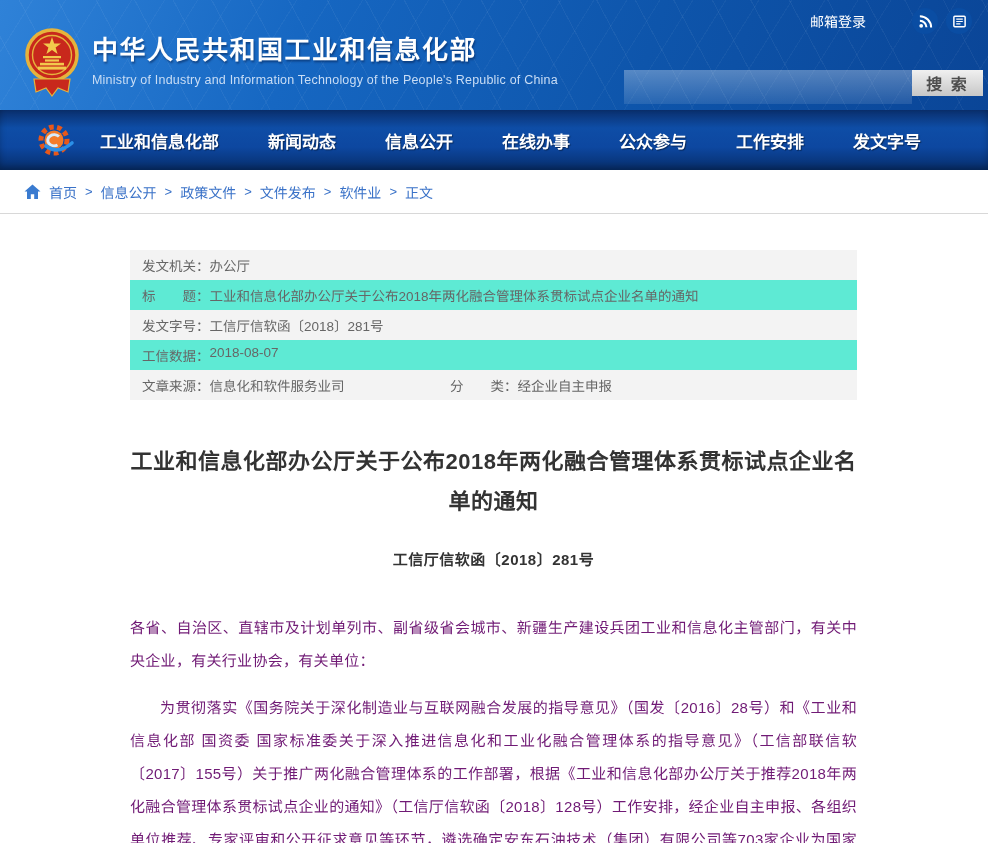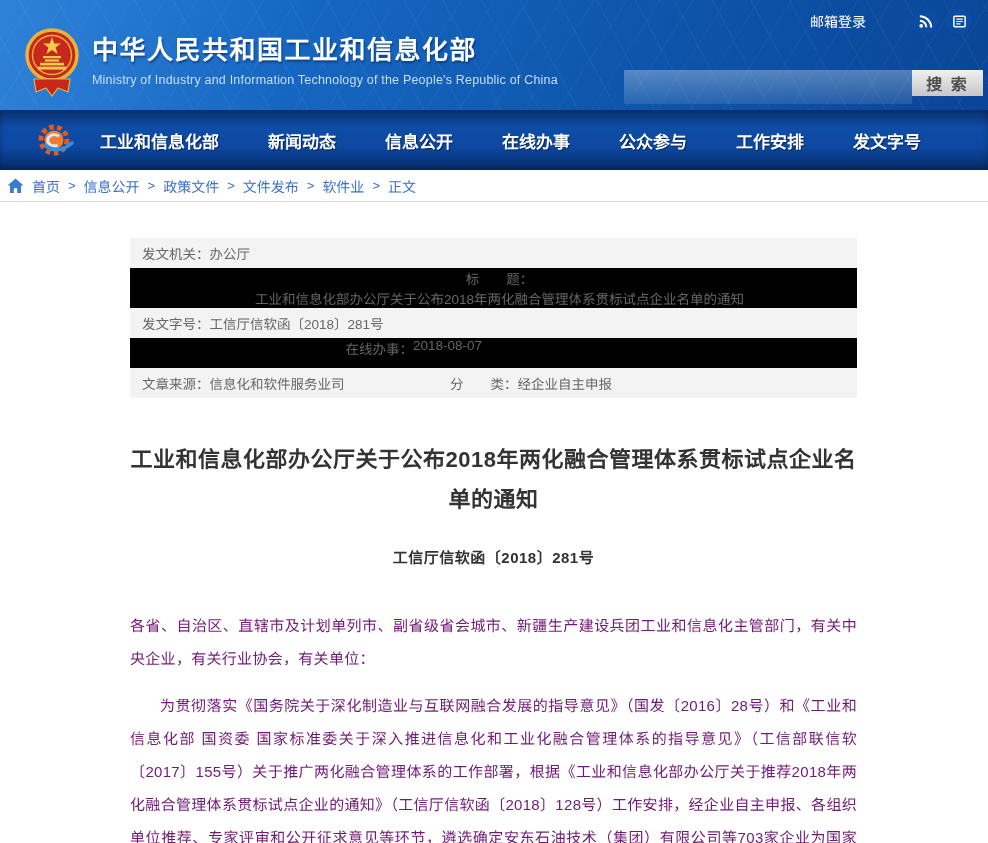--- a/index.html
+++ b/index.html
@@ -52,33 +52,33 @@
   .nav-logo{ margin-left:36px; width:42px; height:42px; flex:0 0 auto; }
   .nav-items{ display:flex; align-items:center; margin-left:22px; }
   .nav-item{
     color:#fff; font-size:17px; font-weight:bold; text-decoration:none; cursor:pointer;
     padding:10px 0; margin-right:49px; white-space:nowrap;
     text-shadow:1px 1px 1px rgba(0,0,0,0.45);
   }
 
   
   .breadcrumb{
-    height:32px; background:#fff; border-bottom:1px solid #d8d8d8;
-    display:flex; align-items:center; padding-left:7px; font-size:14px;
+    height:44px; background:#fff; border-bottom:1px solid #d8d8d8;
+    display:flex; align-items:center; padding-left:24px; font-size:14px;
   }
   .crumb{ color:#3a72c8; text-decoration:none; cursor:pointer; }
   .crumb-sep{ color:#3a72c8; margin:0 8px; font-size:13px; }
   .home-icon{ display:inline-flex; margin-right:8px; }
 
   
   .content{ background:#fff; padding:36px 131px 24px 130px; }
   .meta-table{ width:100%; font-size:13.5px; color:#666; }
   .meta-row{ display:flex; align-items:center; min-height:30px; padding-left:12px; }
   .meta-row.stripe{ background:#f3f3f3; }
-  .meta-row.plain{ background:#000000;flex-direction:column; }
+  .meta-row.plain{ background:#5eead4; }
   .meta-cell-left{ width:308px; flex:0 0 auto; display:flex; }
   .meta-cell-right{ flex:1; display:flex; }
   .meta-label{ white-space:pre; }
   .meta-value{ white-space:nowrap; overflow:hidden; }
 
   .article-title{
     margin-top:42px; text-align:center; color:#333;
     font-size:22px; font-weight:bold; line-height:40px; letter-spacing:0.5px;
   }
   .doc-number{
@@ -186,21 +186,21 @@
     <div class="meta-row plain">
       <span class="meta-label">标　　题：</span>
       <span class="meta-value">工业和信息化部办公厅关于公布2018年两化融合管理体系贯标试点企业名单的通知</span>
     </div>
     <div class="meta-row stripe">
       <span class="meta-label">发文字号：</span>
       <span class="meta-value">工信厅信软函〔2018〕281号</span>
     </div>
     <div class="meta-row plain">
       <span class="meta-cell-left">
-        <span class="meta-label">在线办事：</span>
+        <span class="meta-label">工信数据：</span>
         <span class="meta-value">2018-08-07</span>
       </span>
     </div>
     <div class="meta-row stripe">
       <span class="meta-cell-left">
         <span class="meta-label">文章来源：</span>
         <span class="meta-value">信息化和软件服务业司</span>
       </span>
       <span class="meta-cell-right">
         <span class="meta-label">分　　类：</span>

